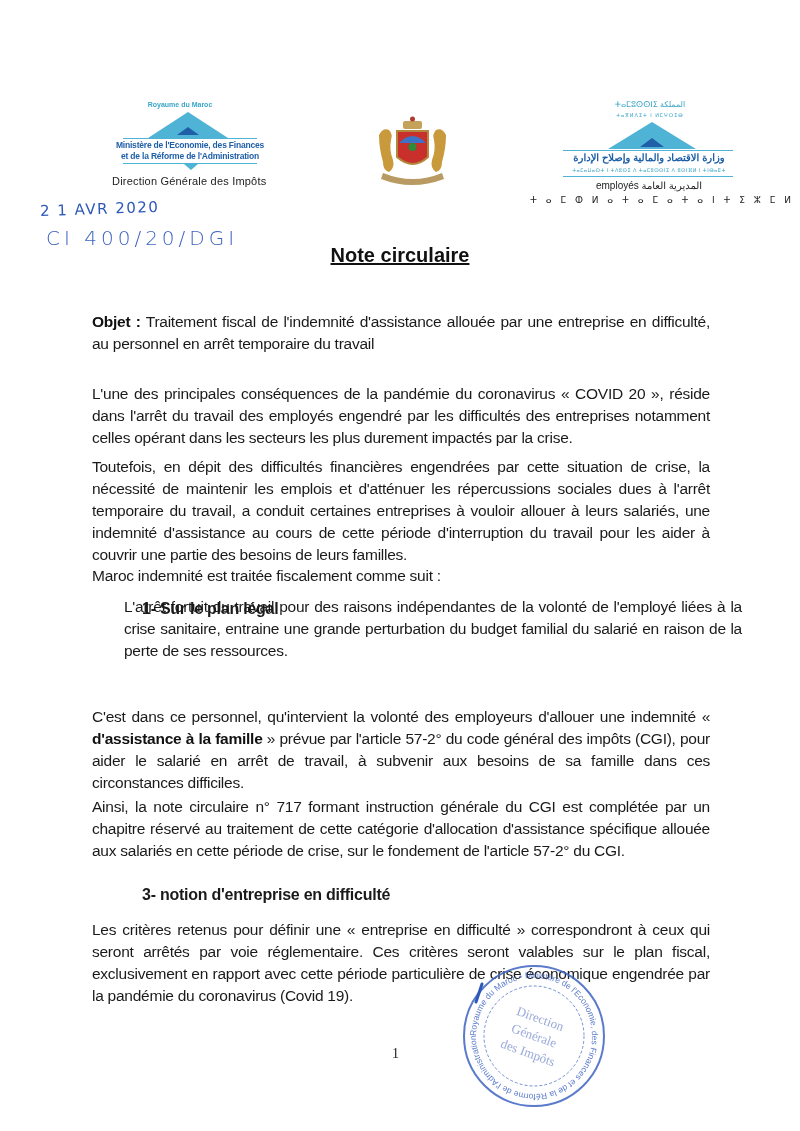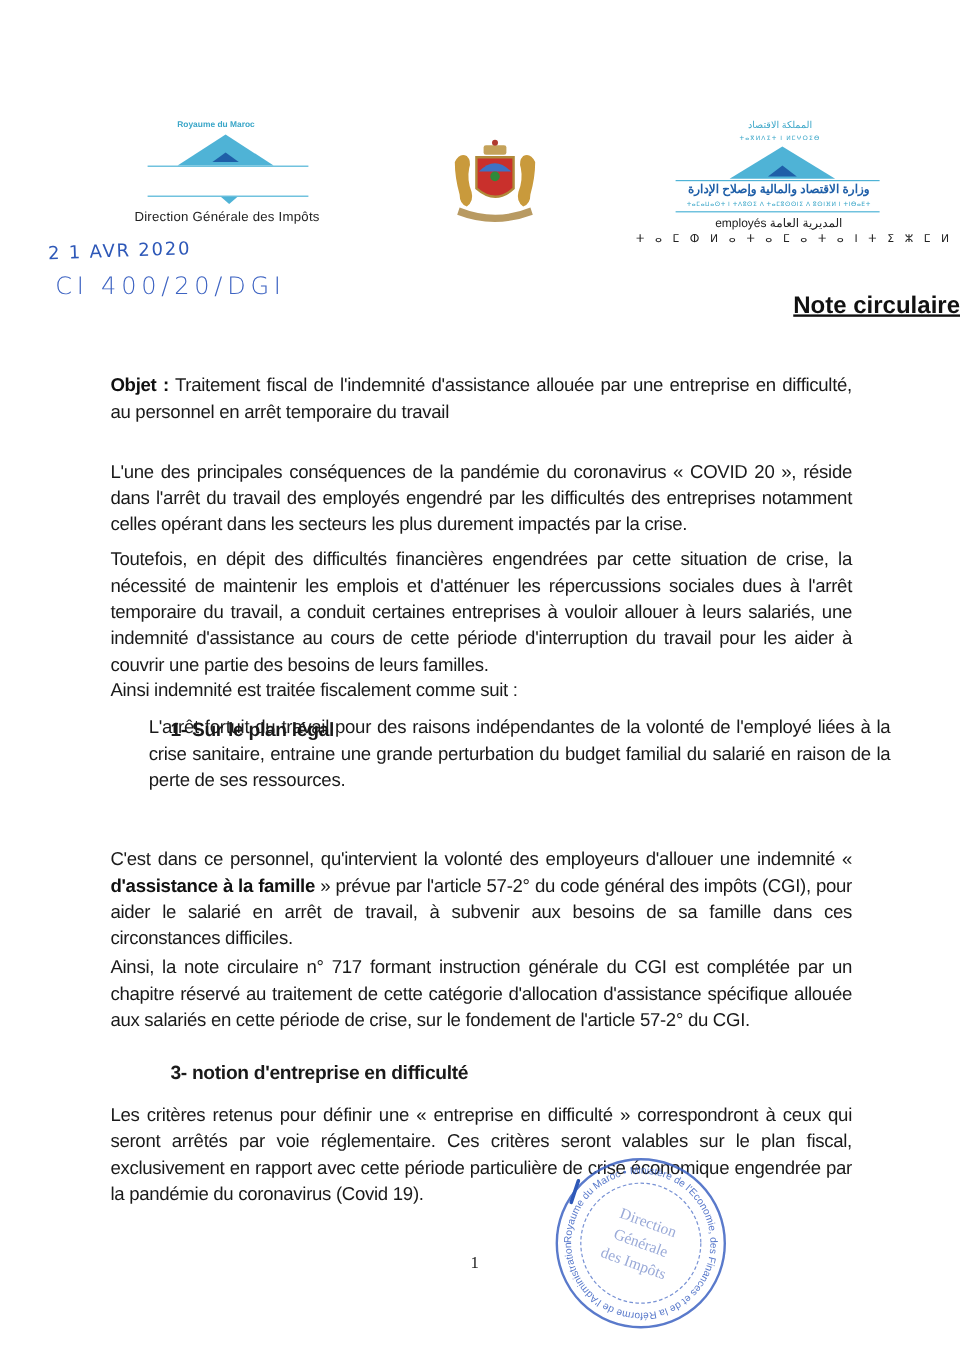--- a/index.html
+++ b/index.html
@@ -37,21 +37,21 @@
     .logo-right .ar-min { position: absolute; left: 0; width: 178px; top: 52px; text-align: center; font-size: 10px; color: #1f5fa8; direction: rtl; font-weight: bold; }
     .logo-right .tif-min { position: absolute; left: 0; width: 178px; top: 67px; text-align: center; font-size: 5px; color: #3aa6c8; letter-spacing: 0.5px; white-space: nowrap; overflow: hidden; }
     .logo-right .ar-dgi { position: absolute; left: 0; width: 178px; top: 80px; text-align: center; font-size: 10px; color: #222; direction: rtl; }
     .logo-right .tif-dgi { position: absolute; left: -30px; width: 250px; top: 95px; text-align: left; font-size: 9px; color: #222; letter-spacing: 3px; white-space: nowrap; font-family: "DejaVu Sans", sans-serif; }
 
     
     .hand-date { left: 40px; top: 202px; font-family: "DejaVu Sans", sans-serif; font-size: 15px; color: #2e58b8; letter-spacing: 1.5px; transform: rotate(-2deg); transform-origin: left; }
     .hand-ref { left: 46px; top: 226px; font-family: "DejaVu Sans", sans-serif; font-size: 20px; color: #3d63c2; letter-spacing: 4px; font-weight: 300; }
 
     
-    .title { left: 0; width: 800px; top: 244px; text-align: right; font-size: 20px; font-weight: bold; text-decoration: underline; color: #111; }
+    .title { left: 0; width: 800px; top: 244px; text-align: center; font-size: 20px; font-weight: bold; text-decoration: underline; color: #111; }
 
     
     .text { left: 92px; width: 618px; font-size: 15.5px; line-height: 22px; text-align: justify; color: #1a1a1a; letter-spacing: -0.25px; }
     .text b { color: #111; }
     .objet { top: 311px; }
     .p1 { top: 383px; }
     .p2 { top: 456px; }
     .p3 { top: 565px; }
     .h1 { top: 598px; left: 142px; font-size: 16px; font-weight: bold; width: auto; }
     .p4 { top: 596px; margin-left: 32px; }
@@ -66,20 +66,24 @@
     .seal { left: 460px; top: 962px; width: 148px; height: 148px; }
   </style>
 </head>
 <body>
 
 <div class="abs logo-left">
   <div class="royaume">Royaume du Maroc</div>
   <div class="tri"></div>
   <div class="tri-inner"></div>
   <div class="bar" style="top:42px"></div>
+  <div class="ministry">
+    <div>Ministère de l'Economie, des Finances</div>
+    <div>et de la Réforme de l'Administration</div>
+  </div>
   <div class="bar" style="top:67px"></div>
   <div class="tri-down"></div>
   <div class="dgi">Direction Générale des Impôts</div>
 </div>
 
 <div class="abs coat">
   <svg width="75" height="80" viewBox="0 0 75 80">
 
     <path d="M4 22 q4 -8 10 -5 q4 4 2 10 q-2 10 2 20 q2 8 -4 12 q-6 -2 -6 -10 q-4 -14 -4 -27z" fill="#c99a3c"></path>
     <path d="M71 22 q-4 -8 -10 -5 q-4 4 -2 10 q2 10 -2 20 q-2 8 4 12 q6 -2 6 -10 q4 -14 4 -27z" fill="#c99a3c"></path>
@@ -89,21 +93,21 @@
 
     <path d="M22 18 h31 v26 q-15 14 -31 0z" fill="#c9302c" stroke="#b08a3a" stroke-width="2"></path>
     <path d="M24 30 q13.5 -14 27 0" fill="#3d73c4"></path>
     <circle cx="37.5" cy="34" r="4" fill="#2f8a3a"></circle>
 
     <path d="M8 60 q30 12 59 0 l2 6 q-32 12 -63 0z" fill="#b89a62"></path>
   </svg>
 </div>
 
 <div class="abs logo-right">
-  <div class="ar-top">المملكة الاقتصاد</div>
+  <div class="ar-top">المملكة ⵜⴰⵎⵓⵙⵙⵏⵉ</div>
   <div class="tif-top">ⵜⴰⴳⵍⴷⵉⵜ ⵏ ⵍⵎⵖⵔⵉⴱ</div>
   <div class="tri"></div>
   <div class="tri-inner"></div>
   <div class="bar" style="top:50px"></div>
   <div class="ar-min">وزارة الاقتصاد والمالية وإصلاح الإدارة</div>
   <div class="tif-min">ⵜⴰⵎⴰⵡⴰⵙⵜ ⵏ ⵜⴷⵓⵙⵉ ⴷ ⵜⴰⵎⵓⵙⵙⵏⵉ ⴷ ⵓⵙⵏⴼⵍ ⵏ ⵜⵏⴱⴰⴹⵜ</div>
   <div class="bar" style="top:76px"></div>
   <div class="ar-dgi">المديرية العامة employés</div>
   <div class="tif-dgi">ⵜ ⴰ ⵎ ⵀ ⵍ ⴰ ⵜ ⴰ ⵎ ⴰ ⵜ ⴰ ⵏ ⵜ ⵉ ⵣ ⵎ ⵍ ⴰ ⵏ</div>
 </div>
@@ -113,21 +117,21 @@
 
 <div class="abs title">Note circulaire</div>
 
 <div class="abs text objet">
   <b>Objet :</b>
   <span>Traitement fiscal de l'indemnité d'assistance allouée par une entreprise en difficulté, au personnel en arrêt temporaire du travail</span>
 </div>
 
 <div class="abs text p1">L'une des principales conséquences de la pandémie du coronavirus « COVID 20 », réside dans l'arrêt du travail des employés engendré par les difficultés des entreprises notamment celles opérant dans les secteurs les plus durement impactés par la crise.</div>
 <div class="abs text p2">Toutefois, en dépit des difficultés financières engendrées par cette situation de crise, la nécessité de maintenir les emplois et d'atténuer les répercussions sociales dues à l'arrêt temporaire du travail, a conduit certaines entreprises à vouloir allouer à leurs salariés, une indemnité d'assistance au cours de cette période d'interruption du travail pour les aider à couvrir une partie des besoins de leurs familles.</div>
-<div class="abs text p3">Ainsi indemnité est traitée fiscalement comme suit :</div>
+<div class="abs text p3">Maroc indemnité est traitée fiscalement comme suit :</div>
 
 <div class="abs text h1">1-  Sur le plan légal</div>
 
 <div class="abs text p4">L'arrêt fortuit du travail pour des raisons indépendantes de la volonté de l'employé liées à la crise sanitaire, entraine une grande perturbation du budget familial du salarié en raison de la perte de ses ressources.</div>
 <div class="abs text p5"><span>C'est dans ce personnel, qu'intervient la volonté des employeurs d'allouer une indemnité « </span><b>d'assistance à la famille</b><span> » prévue par l'article 57-2° du code général des impôts (CGI), pour aider le salarié en arrêt de travail, à subvenir aux besoins de sa famille dans ces circonstances difficiles.</span></div>
 <div class="abs text p6">Ainsi, la note circulaire n° 717 formant instruction générale du CGI est complétée par un chapitre réservé au traitement de cette catégorie d'allocation d'assistance spécifique allouée aux salariés en cette période de crise, sur le fondement de l'article 57-2° du CGI.</div>
 
 <div class="abs text h2">3-  notion d'entreprise en difficulté</div>
 
 <div class="abs text p7">Les critères retenus pour définir une « entreprise en difficulté » correspondront à ceux qui seront arrêtés par voie réglementaire. Ces critères seront valables sur le plan fiscal, exclusivement en rapport avec cette période particulière de crise économique engendrée par la pandémie du coronavirus (Covid 19).</div>

